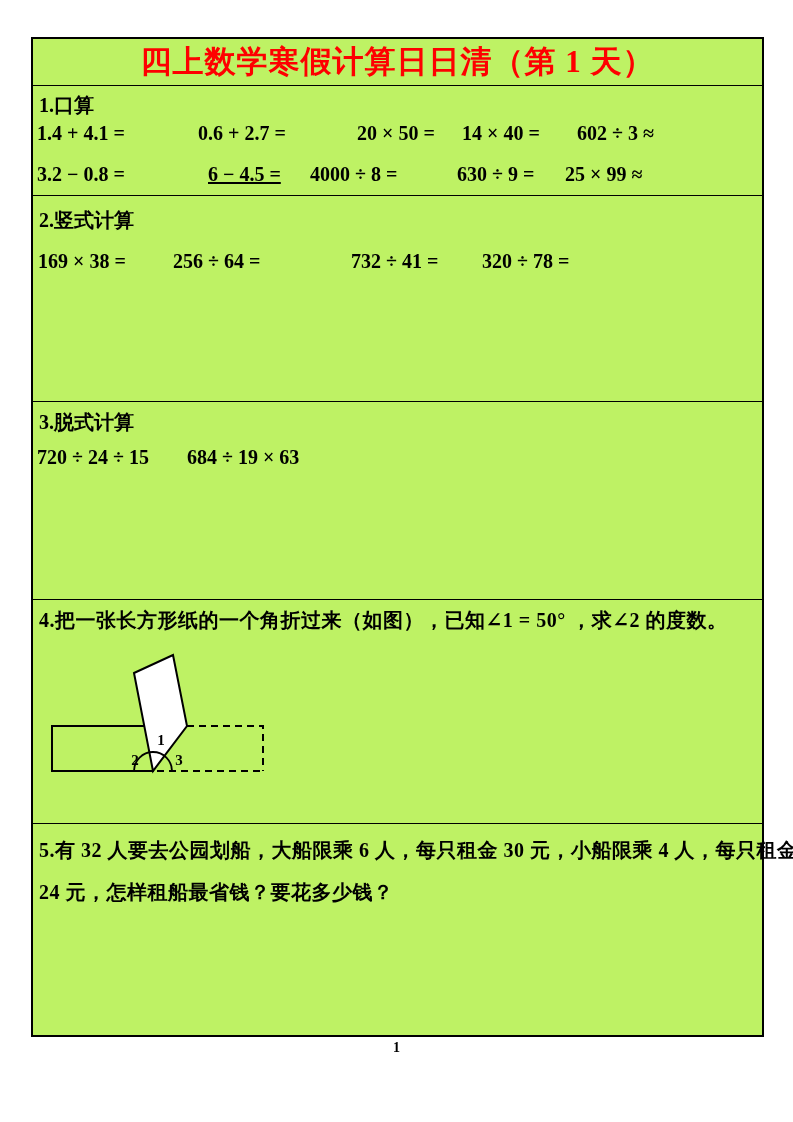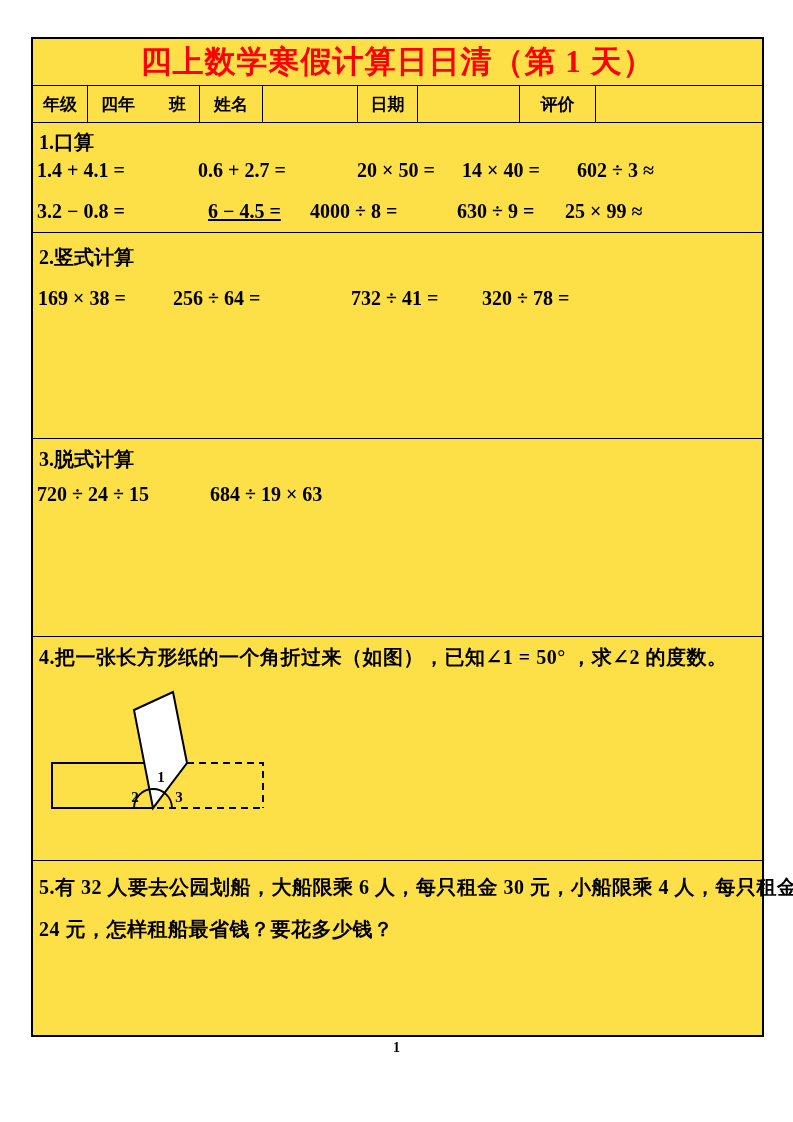--- a/index.html
+++ b/index.html
@@ -9,21 +9,21 @@
     background:#ffffff;
     color:#000;
     font-family:"Liberation Serif","DejaVu Serif",serif;
     overflow:hidden;
   }
   .sheet{
     position:absolute;left:31px;top:37px;
     width:733px;height:1000px;
     border:2px solid #000;
     box-sizing:border-box;
-    background:#fde047;
+    background:#bef264;
   }
   .row{box-sizing:border-box;border-bottom:1.5px solid #000;position:relative;}
   .title-row{
     height:47px;
     display:flex;align-items:center;justify-content:center;
   }
   .title-text{
     font-size:31px;font-weight:bold;color:#fe0000;
     letter-spacing:1px;white-space:nowrap;
   }
@@ -60,30 +60,20 @@
 </head>
 <body>
 
 <div class="page">
   <div class="sheet">
 
     <div class="row title-row">
       <span class="title-text">四上数学寒假计算日日清（第 1 天）</span>
     </div>
 
-    <div class="row header-row">
-      <div class="hcell" style="width:55px;">年级</div>
-      <div class="hcell" style="width:112px;">四年　　班</div>
-      <div class="hcell" style="width:63px;">姓名</div>
-      <div class="hcell" style="width:95px;"></div>
-      <div class="hcell" style="width:60px;">日期</div>
-      <div class="hcell" style="width:102px;"></div>
-      <div class="hcell" style="width:76px;">评价</div>
-      <div class="hcell last" style="flex:1;"></div>
-    </div>
 
     <div class="row section" style="height:110px;">
       <div class="sec-heading" style="top:6px;">1.口算</div>
       <span class="expr" style="left:4px;top:36px;text-align:center;">1.4 + 4.1 =</span>
       <span class="expr" style="left:165px;top:36px;">0.6 + 2.7 =</span>
       <span class="expr" style="left:299px;top:36px;margin-left:25px;">20 × 50 =</span>
       <span class="expr" style="left:429px;top:36px;">14 × 40 =</span>
       <span class="expr" style="left:544px;top:36px;">602 ÷ 3 ≈</span>
       <span class="expr" style="left:4px;top:77px;">3.2 − 0.8 =</span>
       <span class="expr" style="left:175px;top:77px;text-decoration:underline;">6 − 4.5 =</span>
@@ -96,21 +86,21 @@
       <div class="sec-heading" style="top:11px;">2.竖式计算</div>
       <span class="expr" style="left:5px;top:54px;">169 × 38 =</span>
       <span class="expr" style="left:140px;top:54px;">256 ÷ 64 =</span>
       <span class="expr" style="left:290px;top:54px;margin-left:28px;">732 ÷ 41 =</span>
       <span class="expr" style="left:449px;top:54px;">320 ÷ 78 =</span>
     </div>
 
     <div class="row section" style="height:198px;">
       <div class="sec-heading" style="top:7px;font-family:Liberation Serif, serif;">3.脱式计算</div>
       <span class="expr" style="left:4px;top:44px;">720 ÷ 24 ÷ 15</span>
-      <span class="expr" style="left:154px;top:44px;margin-left:23px;">684 ÷ 19 × 63</span>
+      <span class="expr" style="left:154px;top:44px;">684 ÷ 19 × 63</span>
     </div>
 
     <div class="row section" style="height:224px;">
       <div class="cn" style="top:7px;">4.把一张长方形纸的一个角折过来（如图），已知∠1 = 50° ，求∠2 的度数。</div>
       <svg class="fig" style="left:7px;top:46px;" width="235" height="140" viewBox="0 0 235 140">
 
         <path d="M105 80 L12 80 L12 125 L114 125" fill="none" stroke="#000" stroke-width="2"></path>
 
         <path d="M147 80 L223 80 L223 125 M117 125 L223 125" fill="none" stroke="#000" stroke-width="2" stroke-dasharray="7 5"></path>
 

